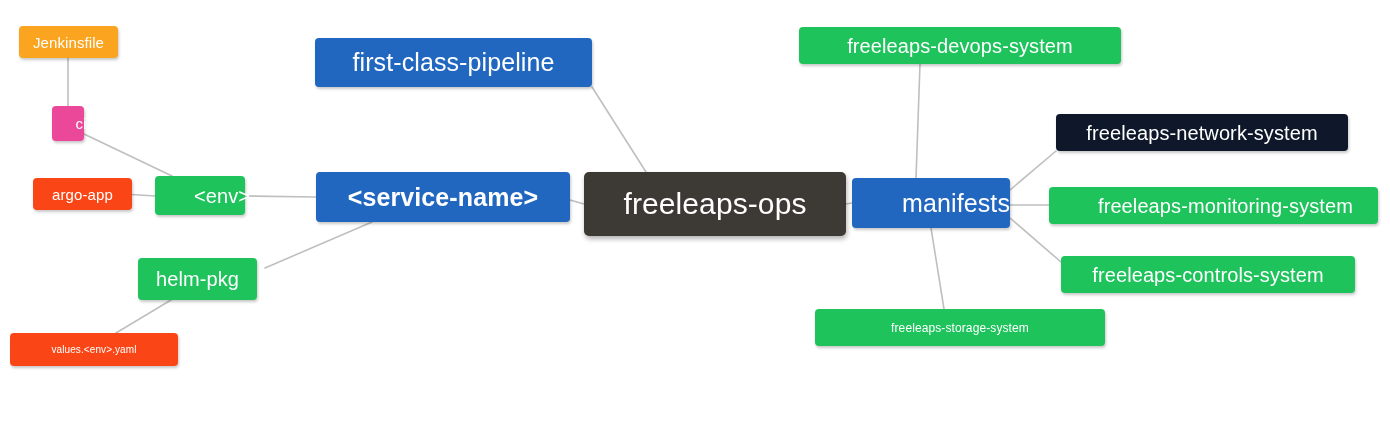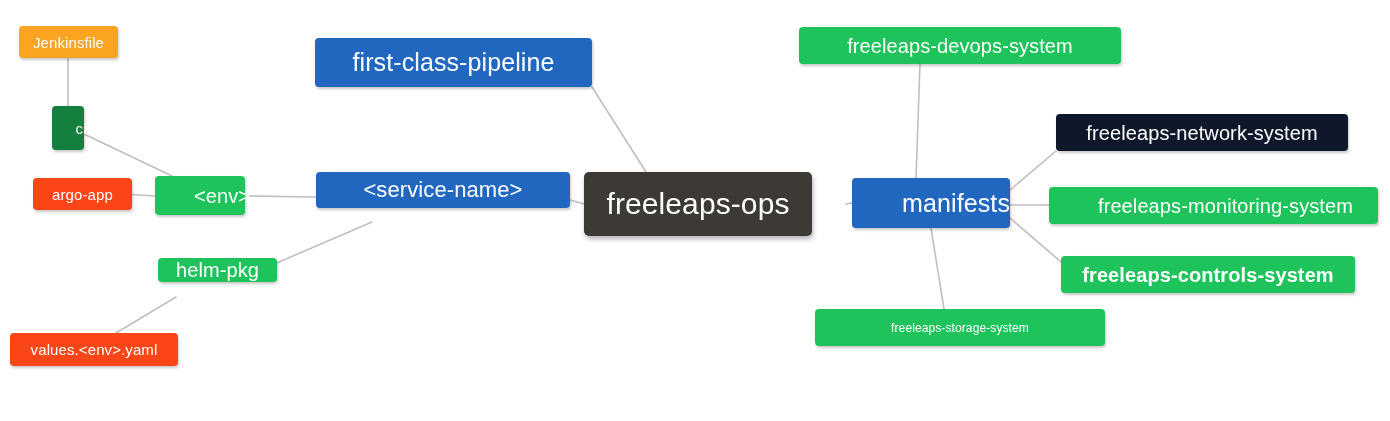--- a/index.html
+++ b/index.html
@@ -61,59 +61,59 @@
       <polyline points="155,196 124,194" fill="none" stroke="#bfbfbf" stroke-width="1.6" stroke-linecap="round"></polyline>
       <polyline points="68,106 68,58" fill="none" stroke="#bfbfbf" stroke-width="1.6" stroke-linecap="round"></polyline>
       <polyline points="176,297 116,333" fill="none" stroke="#bfbfbf" stroke-width="1.6" stroke-linecap="round"></polyline>
       <polyline points="916,178 920,64" fill="none" stroke="#bfbfbf" stroke-width="1.6" stroke-linecap="round"></polyline>
       <polyline points="1010,190 1056,151" fill="none" stroke="#bfbfbf" stroke-width="1.6" stroke-linecap="round"></polyline>
       <polyline points="1010,205 1049,205" fill="none" stroke="#bfbfbf" stroke-width="1.6" stroke-linecap="round"></polyline>
       <polyline points="1010,218 1061,262" fill="none" stroke="#bfbfbf" stroke-width="1.6" stroke-linecap="round"></polyline>
       <polyline points="931,228 944,309" fill="none" stroke="#bfbfbf" stroke-width="1.6" stroke-linecap="round"></polyline>
     </svg>
   <div id="node-layer">
-      <div class="mm-node root" style="left: 584px; top: 172px; width: 228px; height: 64px; background: rgb(61, 57, 53); font-size: 30px;">
+      <div class="mm-node root" style="left: 584px; top: 172px; width: 262px; height: 64px; background: rgb(61, 57, 53); font-size: 30px;">
         <span>freeleaps-ops</span>
       </div>
-      <div class="mm-node" style="left: 316px; top: 172px; width: 254px; height: 36px; background: rgb(33, 103, 192); font-size: 22px;">
+      <div class="mm-node" style="left: 316px; top: 172px; width: 254px; height: 50px; background: rgb(33, 103, 192); font-size: 25px; font-weight: bold;">
         <span>&lt;service-name&gt;</span>
       </div>
       <div class="mm-node" style="left: 852px; top: 178px; width: 158px; height: 50px; background: rgb(33, 103, 192); font-size: 25px; justify-content: flex-end;">
         <span>manifests</span>
       </div>
       <div class="mm-node" style="left: 315px; top: 38px; width: 277px; height: 49px; background: rgb(33, 103, 192); font-size: 25px;">
         <span>first-class-pipeline</span>
       </div>
       <div class="mm-node" style="left: 155px; top: 176px; width: 90px; height: 39px; background: rgb(30, 195, 92); font-size: 20px; padding-left: 44px;">
         <span>&lt;env&gt;</span>
       </div>
-      <div class="mm-node" style="left: 158px; top: 258px; width: 119px; height: 24px; background: rgb(30, 195, 92); font-size: 20px;">
+      <div class="mm-node" style="left: 138px; top: 258px; width: 119px; height: 42px; background: rgb(30, 195, 92); font-size: 20px;">
         <span>helm-pkg</span>
       </div>
-      <div class="mm-node" style="left: 52px; top: 106px; width: 32px; height: 44px; background: #15803d; font-size: 15px; padding-left: 26px;">
+      <div class="mm-node" style="left: 52px; top: 106px; width: 32px; height: 35px; background: #ec4899; font-size: 15px; padding-left: 26px;">
         <span>ci</span>
       </div>
       <div class="mm-node" style="left: 33px; top: 178px; width: 99px; height: 32px; background: rgb(250, 70, 22); font-size: 15px;">
         <span>argo-app</span>
       </div>
       <div class="mm-node" style="left: 19px; top: 26px; width: 99px; height: 32px; background: rgb(250, 164, 31); font-size: 15px;">
         <span>Jenkinsfile</span>
       </div>
-      <div class="mm-node" style="left: 10px; top: 333px; width: 168px; height: 33px; background: rgb(250, 70, 22); font-size: 15px;">
+      <div class="mm-node" style="left: 10px; top: 333px; width: 168px; height: 33px; background: rgb(250, 70, 22); font-size: 10px;">
         <span>values.&lt;env&gt;.yaml</span>
       </div>
       <div class="mm-node" style="left: 799px; top: 27px; width: 322px; height: 37px; background: rgb(30, 195, 92); font-size: 20px;">
         <span>freeleaps-devops-system</span>
       </div>
       <div class="mm-node" style="left: 1056px; top: 114px; width: 292px; height: 37px; background: #0f172a; font-size: 20px;">
         <span>freeleaps-network-system</span>
       </div>
       <div class="mm-node" style="left: 1049px; top: 187px; width: 329px; height: 37px; background: rgb(30, 195, 92); font-size: 20px; padding-left: 24px;">
         <span>freeleaps-monitoring-system</span>
       </div>
-      <div class="mm-node" style="left: 1061px; top: 256px; width: 294px; height: 37px; background: rgb(30, 195, 92); font-size: 20px; font-weight: bold;">
+      <div class="mm-node" style="left: 1061px; top: 256px; width: 294px; height: 37px; background: rgb(30, 195, 92); font-size: 20px;">
         <span>freeleaps-controls-system</span>
       </div>
       <div class="mm-node" style="left: 815px; top: 309px; width: 290px; height: 37px; background: rgb(30, 195, 92); font-size: 12px;">
         <span>freeleaps-storage-system</span>
       </div>
     </div>
 </div>
 
 </body></html>

